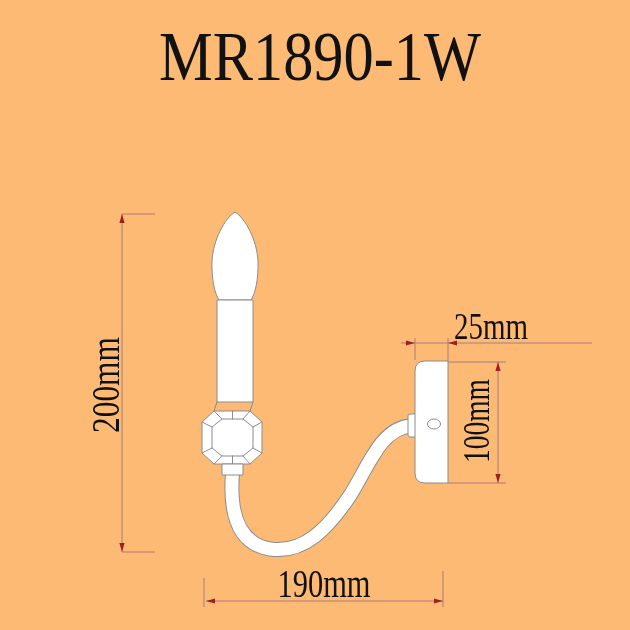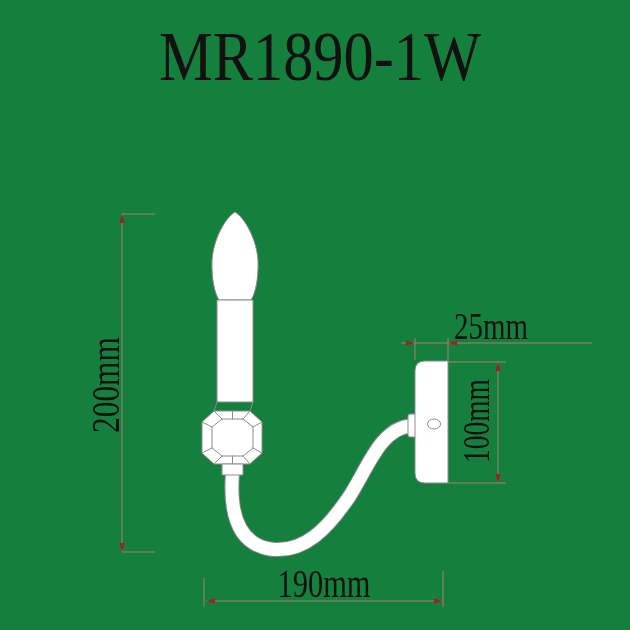--- a/index.html
+++ b/index.html
@@ -1,20 +1,20 @@
 <!DOCTYPE html>
 <html><head>
 <meta charset="utf-8">
 <style>
   html, body { margin: 0; padding: 0; background: #ffffff; }
   #stage {
     position: relative;
     width: 630px;
     height: 630px;
-    background: #15803d;
+    background: #fdba74;
     overflow: hidden;
   }
   svg { display: block; }
   text {
     font-family: "Liberation Serif", "DejaVu Serif", serif;
   }
   .title-text { font-size: 70px; }
   .dim-label { font-size: 40px; }
   .dim-label-small { font-size: 38px; }
 </style>

